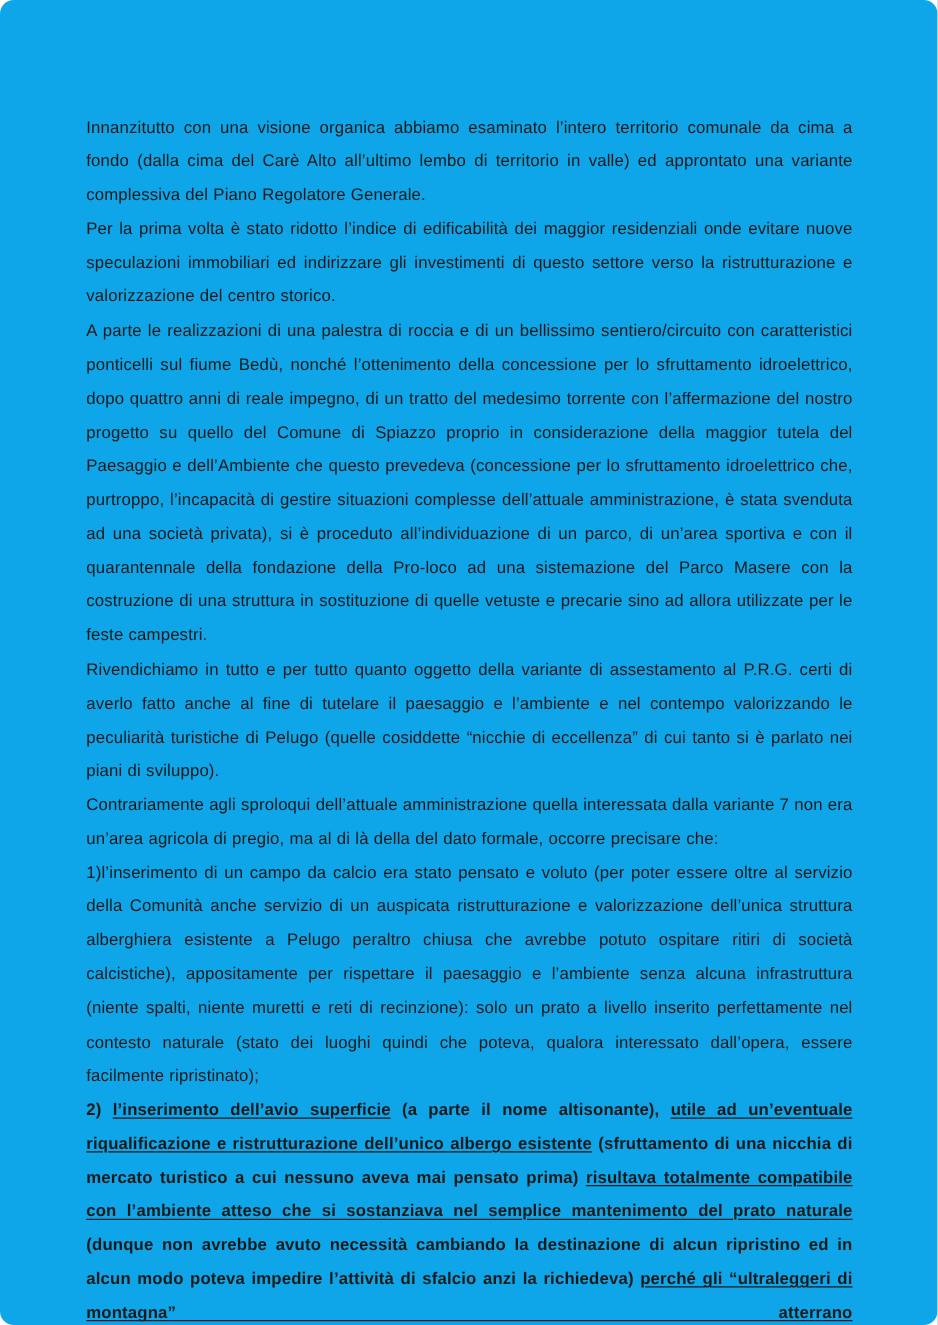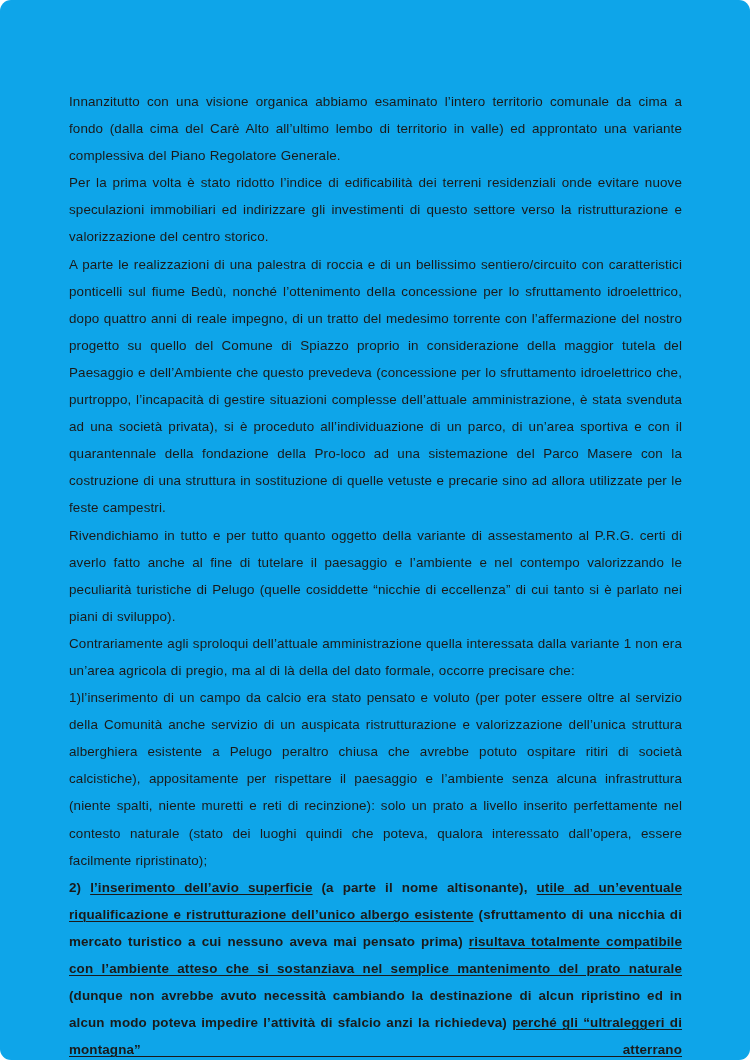--- a/index.html
+++ b/index.html
@@ -57,26 +57,26 @@
   }
 </style>
 </head>
 <body>
 
 <div id="page">
   <div id="text-column">
 
     <p class="para lastline-left">Innanzitutto con una visione organica abbiamo esaminato l’intero territorio comunale da cima a fondo (dalla cima del Carè Alto all’ultimo lembo di territorio in valle) ed approntato una variante complessiva del Piano Regolatore Generale.</p>
 
-    <p class="para lastline-left">Per la prima volta è stato ridotto l’indice di edificabilità dei terreni residenziali onde evitare nuove speculazioni immobiliari ed indirizzare gli investimenti di questo settore verso la ristrutturazione e valorizzazione del centro storico.</p>
+    <p class="para lastline-left">Per la prima volta è stato ridotto l’indice di edificabilità dei maggior residenziali onde evitare nuove speculazioni immobiliari ed indirizzare gli investimenti di questo settore verso la ristrutturazione e valorizzazione del centro storico.</p>
 
     <p class="para lastline-left">A parte le realizzazioni di una palestra di roccia e di un bellissimo sentiero/circuito con caratteristici ponticelli sul fiume Bedù, nonché l’ottenimento della concessione per lo sfruttamento idroelettrico, dopo quattro anni di reale impegno, di un tratto del medesimo torrente con l’affermazione del nostro progetto su quello del Comune di Spiazzo proprio in considerazione della maggior tutela del Paesaggio e dell’Ambiente che questo prevedeva (concessione per lo sfruttamento idroelettrico che, purtroppo, l’incapacità di gestire situazioni complesse dell’attuale amministrazione, è stata svenduta ad una società privata), si è proceduto all’individuazione di un parco, di un’area sportiva e con il quarantennale della fondazione della Pro-loco ad una sistemazione del Parco Masere con la costruzione di una struttura in sostituzione di quelle vetuste e precarie sino ad allora utilizzate per le feste campestri.</p>
 
     <p class="para lastline-left">Rivendichiamo in tutto e per tutto quanto oggetto della variante di assestamento al P.R.G. certi di averlo fatto anche al fine di tutelare il paesaggio e l’ambiente e nel contempo valorizzando le peculiarità turistiche di Pelugo (quelle cosiddette “nicchie di eccellenza” di cui tanto si è parlato nei piani di sviluppo).</p>
 
-    <p class="para lastline-left">Contrariamente agli sproloqui dell’attuale amministrazione quella interessata dalla variante 1 non era un’area agricola di pregio, ma al di là della del dato formale, occorre precisare che:</p>
+    <p class="para lastline-left">Contrariamente agli sproloqui dell’attuale amministrazione quella interessata dalla variante 7 non era un’area agricola di pregio, ma al di là della del dato formale, occorre precisare che:</p>
 
     <p class="para lastline-left">1)l’inserimento di un campo da calcio era stato pensato e voluto (per poter essere oltre al servizio della Comunità anche servizio di un auspicata ristrutturazione e valorizzazione dell’unica struttura alberghiera esistente a Pelugo peraltro chiusa che avrebbe potuto ospitare ritiri di società calcistiche), appositamente per rispettare il paesaggio e l’ambiente senza alcuna infrastruttura (niente spalti, niente muretti e reti di recinzione): solo un prato a livello inserito perfettamente nel contesto naturale (stato dei luoghi quindi che poteva, qualora interessato dall’opera, essere facilmente ripristinato);</p>
 
     <p class="para" id="p-last"><span class="run">2) </span><span class="u">l’inserimento dell’avio superficie</span><span class="run"> (a parte il nome altisonante), </span><span class="u">utile ad un’eventuale riqualificazione e ristrutturazione dell’unico albergo esistente</span><span class="run"> (sfruttamento di una nicchia di mercato turistico a cui nessuno aveva mai pensato prima) </span><span class="u">risultava totalmente compatibile con l’ambiente atteso che si sostanziava nel semplice mantenimento del prato naturale</span><span class="run"> (dunque non avrebbe avuto necessità cambiando la destinazione di alcun ripristino ed in alcun modo poteva impedire l’attività di sfalcio anzi la richiedeva) </span><span class="u">perché gli “ultraleggeri di montagna” atterrano</span></p>
 
   </div>
 </div>
 
 </body></html>

